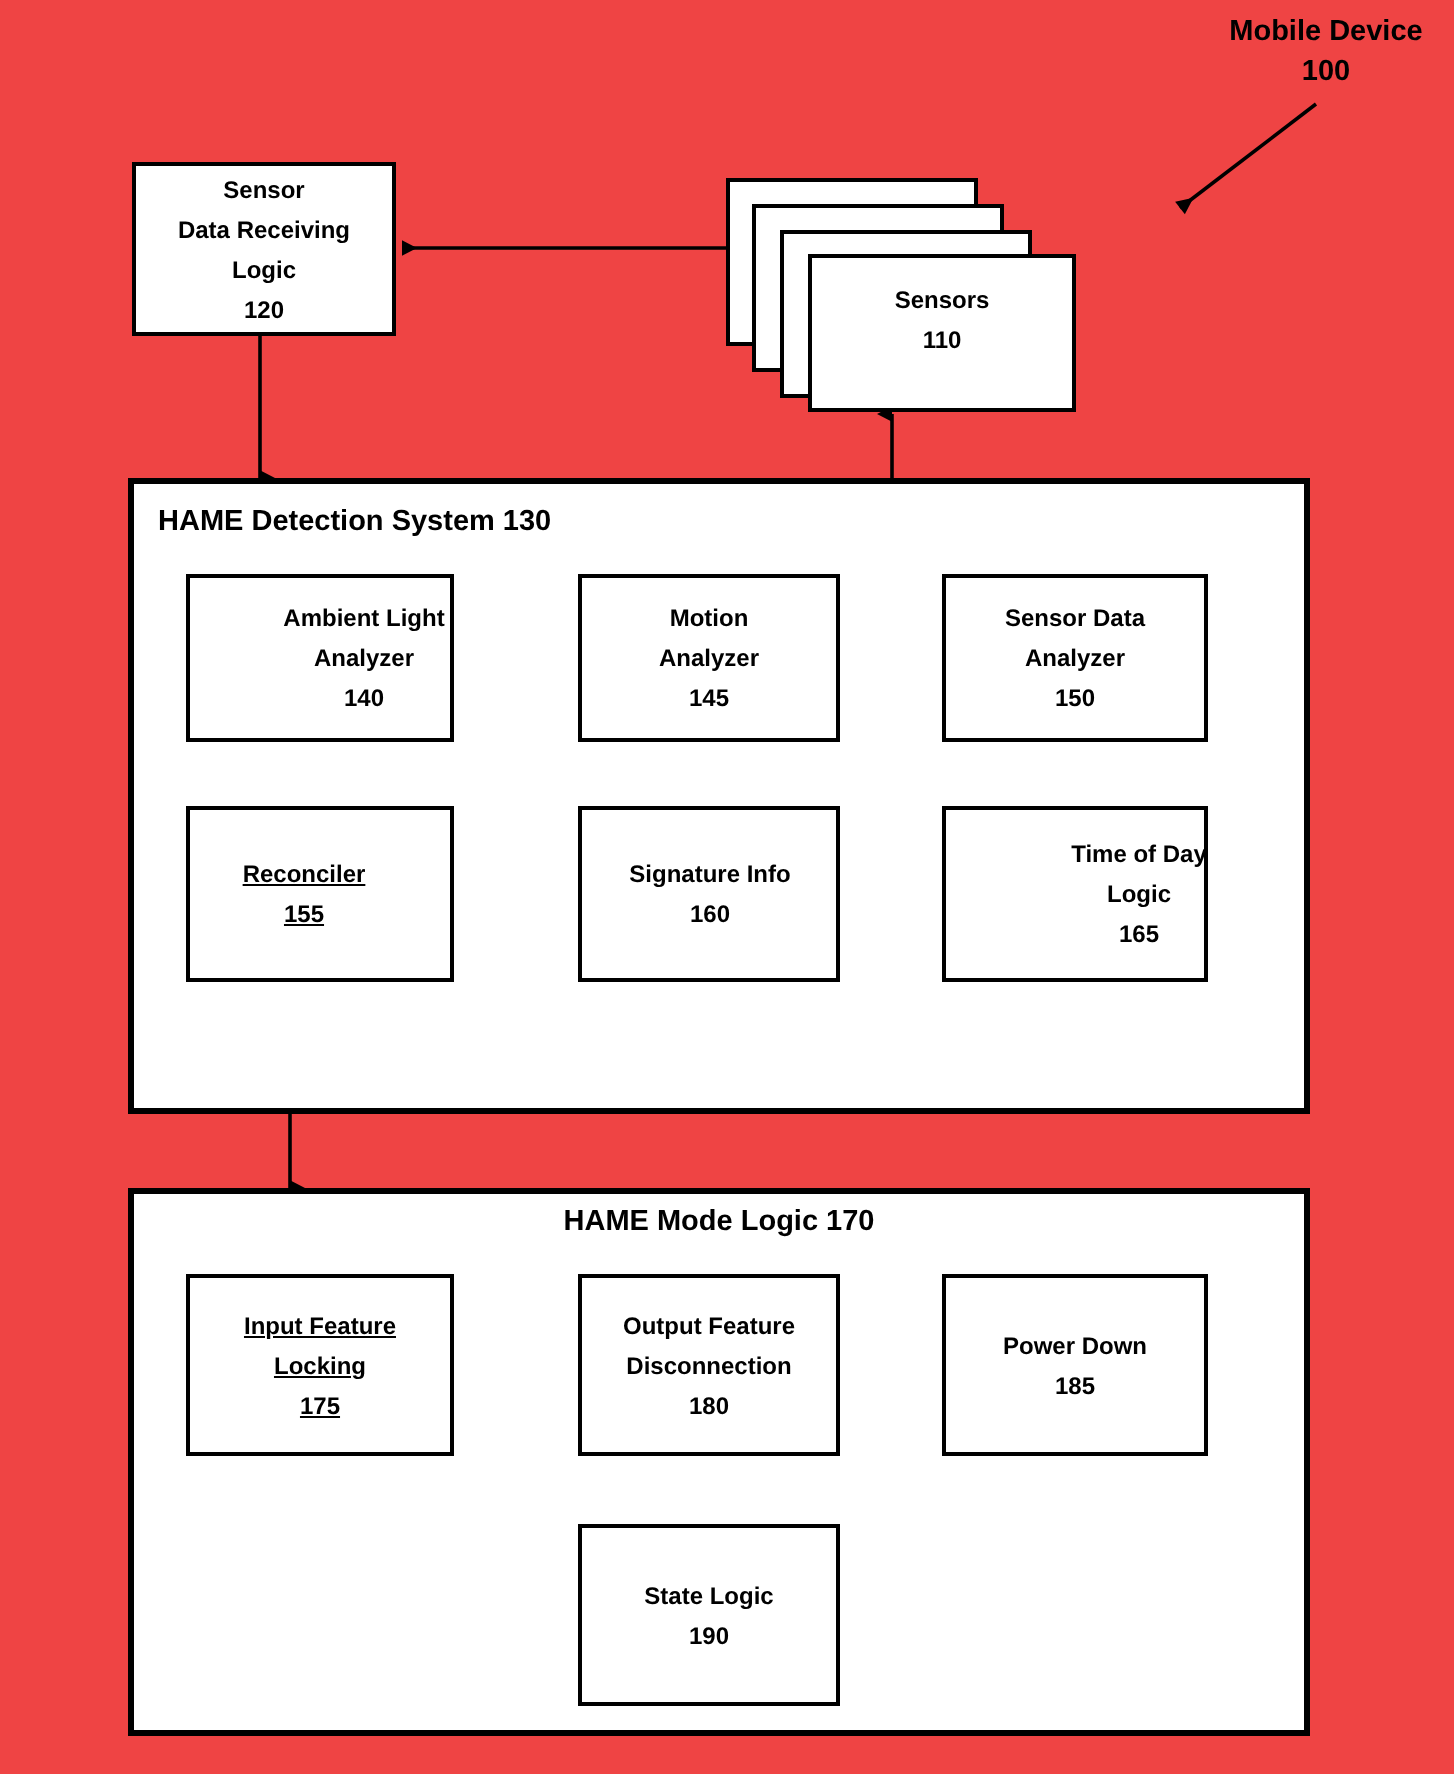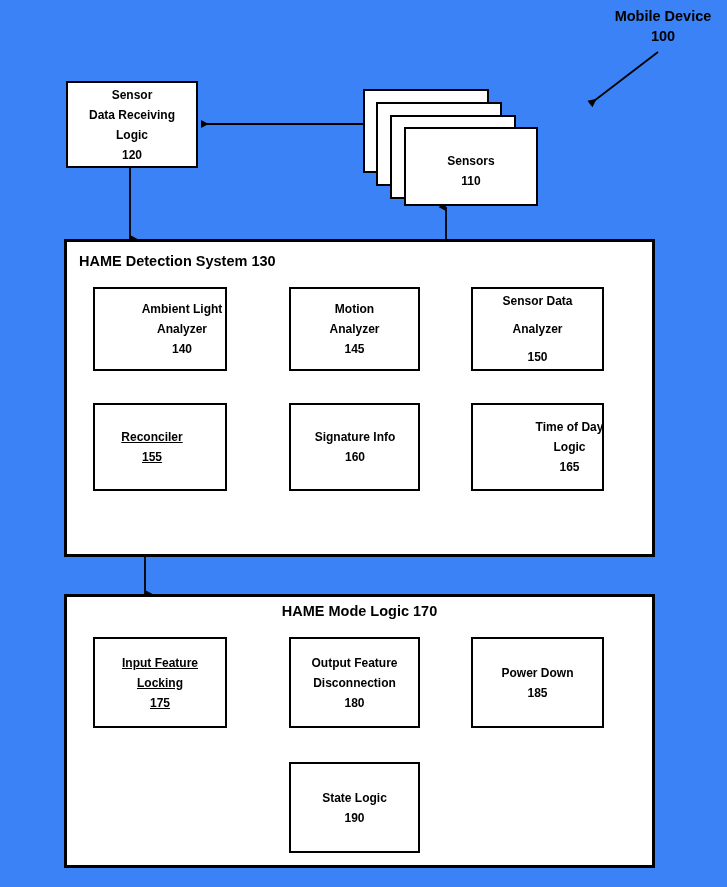--- a/index.html
+++ b/index.html
@@ -8,21 +8,21 @@
     padding: 0;
     background: #ffffff;
   }
   body {
     font-family: "Liberation Sans", sans-serif;
   }
   #diagram {
     position: relative;
     width: 727px;
     height: 887px;
-    background: #3b82f6;
+    background: #ef4444;
     overflow: hidden;
   }
   svg.layer {
     position: absolute;
     left: 0;
     top: 0;
     width: 727px;
     height: 887px;
     pointer-events: none;
   }
@@ -120,21 +120,21 @@
     <span class="lbl-line">Sensor</span>
     <span class="lbl-line">Data Receiving</span>
     <span class="lbl-line">Logic</span>
     <span class="lbl-line">120</span>
   </div>
 
   <div class="stack-rect" style="left:363px; top:89px; width:126px; height:84px;"></div>
   <div class="stack-rect" style="left:376px; top:102px; width:126px; height:84px;"></div>
   <div class="stack-rect" style="left:390px; top:115px; width:126px; height:84px;"></div>
   <div class="stack-rect" style="left:404px; top:127px; width:134px; height:79px;"></div>
-  <div class="lbl" style="left:404px; top:141px; width:134px; height:59px;">
+  <div class="lbl" style="left:404px; top:130px; width:134px; height:59px;">
     <span class="lbl-line">Sensors</span>
     <span class="lbl-line">110</span>
   </div>
 
   <div class="box box-thick" style="left:64px; top:239px; width:591px; height:318px;"></div>
   <div class="caption caption-left" style="left:79px; top:251px;">
     <span>HAME Detection System 130</span>
   </div>
 
   <div class="box box-thin" style="left:93px; top:287px; width:134px; height:84px;"></div>
@@ -145,21 +145,21 @@
   </div>
 
   <div class="box box-thin" style="left:289px; top:287px; width:131px; height:84px;"></div>
   <div class="lbl" style="left:289px; top:287px; width:131px; height:84px;">
     <span class="lbl-line">Motion</span>
     <span class="lbl-line">Analyzer</span>
     <span class="lbl-line">145</span>
   </div>
 
   <div class="box box-thin" style="left:471px; top:287px; width:133px; height:84px;"></div>
-  <div class="lbl" style="left:471px; top:287px; width:133px; height:84px;gap:8px;">
+  <div class="lbl" style="left:471px; top:287px; width:133px; height:84px;">
     <span class="lbl-line">Sensor Data</span>
     <span class="lbl-line">Analyzer</span>
     <span class="lbl-line">150</span>
   </div>
 
   <div class="box box-thin" style="left:93px; top:403px; width:134px; height:88px;"></div>
   <div class="lbl" style="left:93px; top:403px; width:118px; height:88px;text-decoration:underline;">
     <span class="lbl-line">Reconciler</span>
     <span class="lbl-line">155</span>
   </div>

